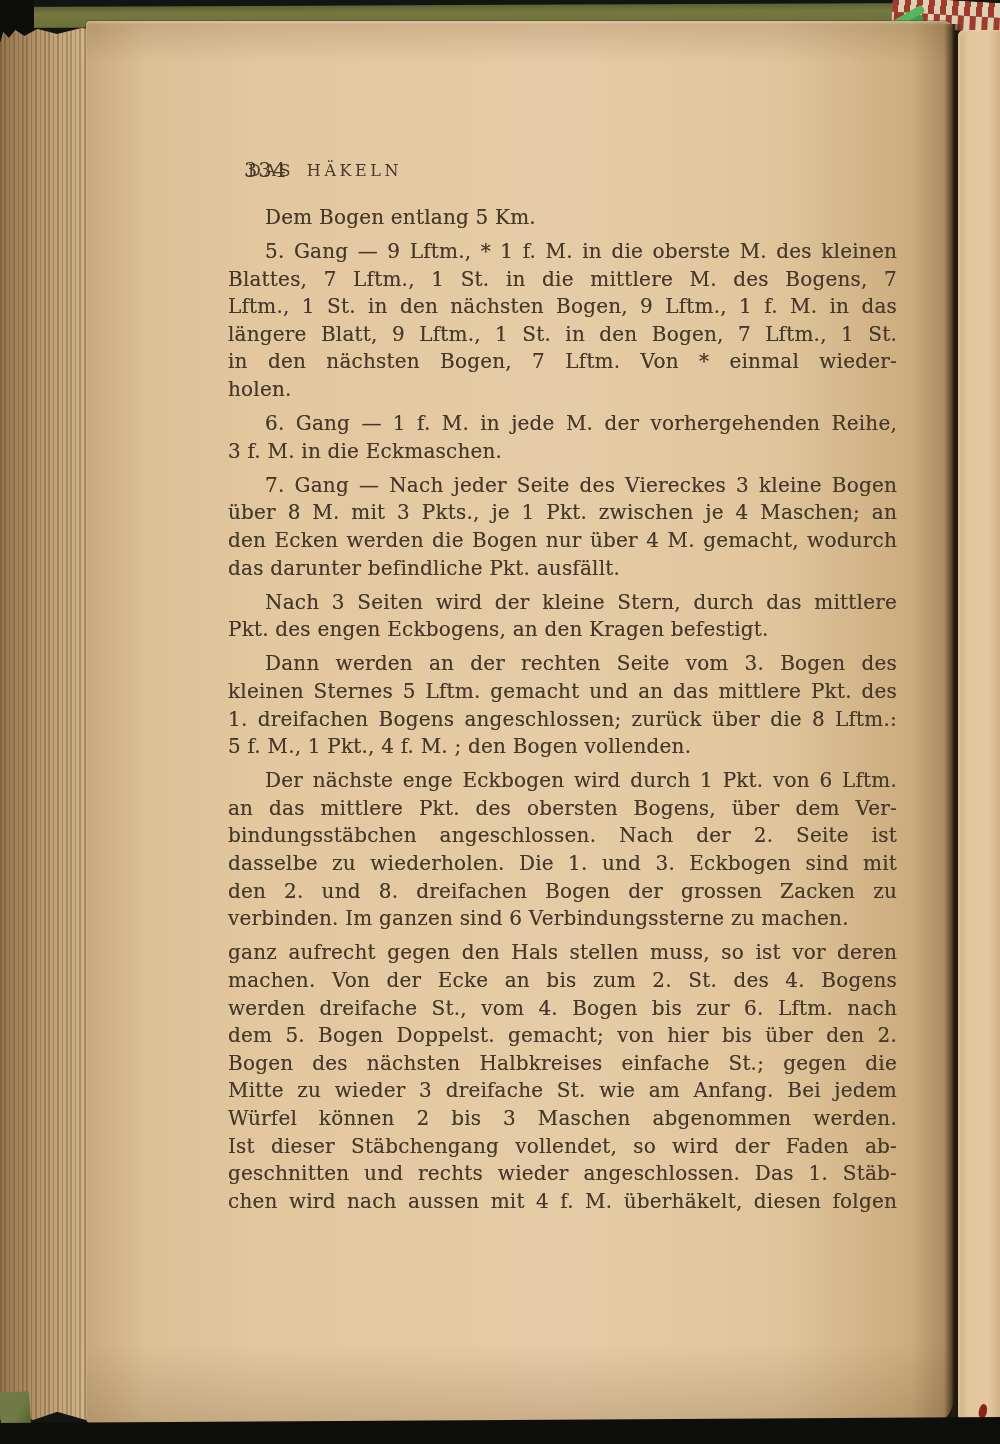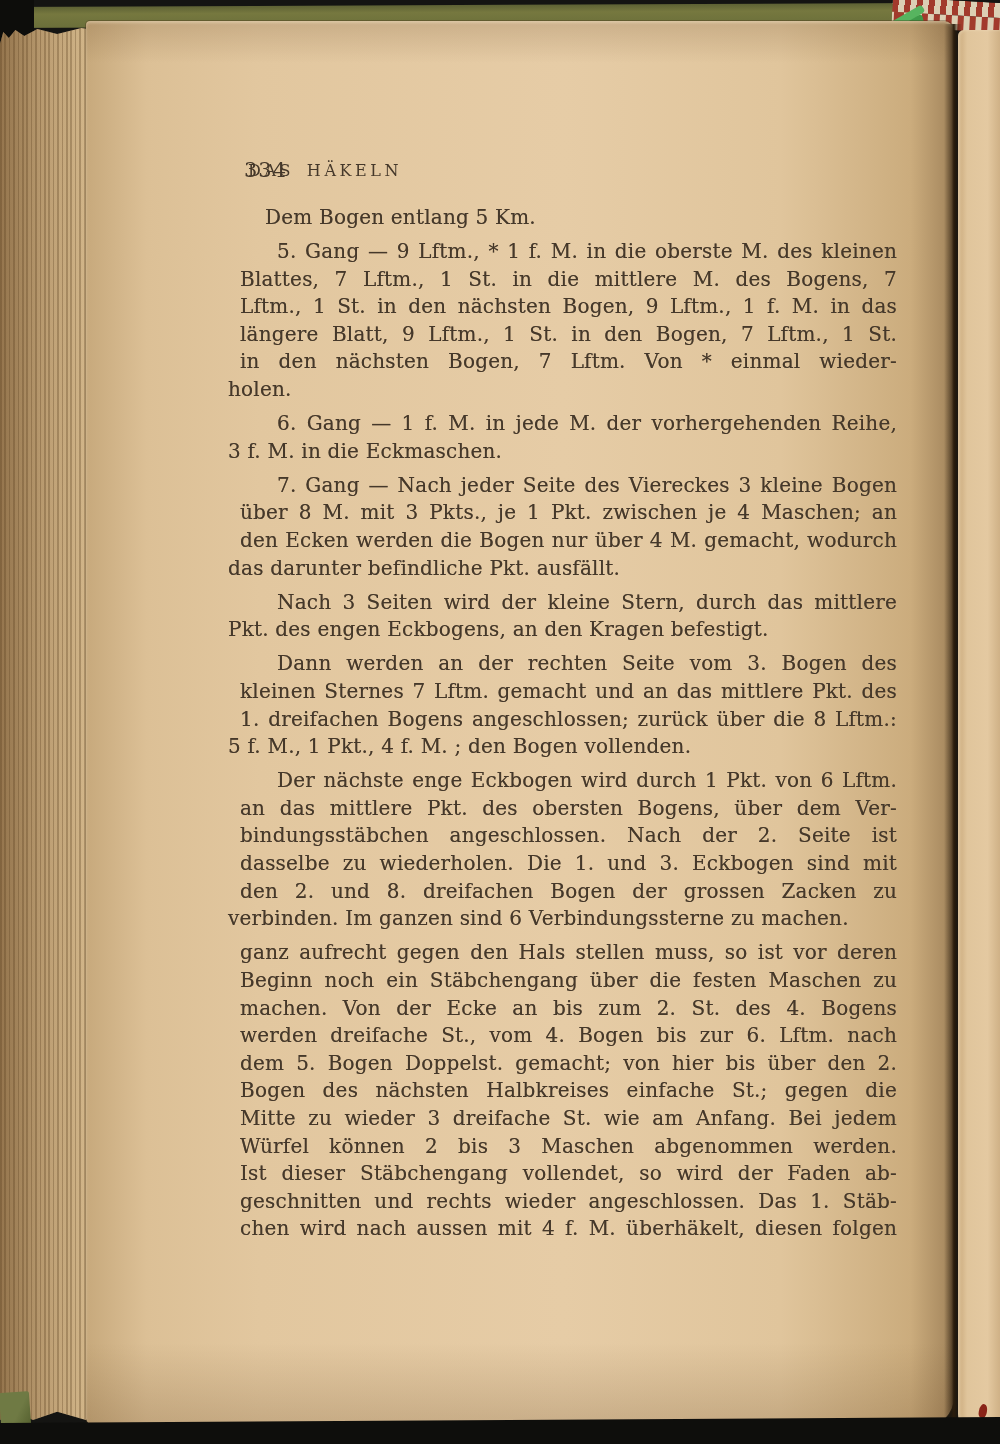--- a/index.html
+++ b/index.html
@@ -123,21 +123,21 @@
   .bodytext{
     position:absolute;left:0;top:46px;width:669px;
     font-size:20px;line-height:27.6px;
     letter-spacing:.2px;
     text-shadow:0 0 .5px rgba(62,48,32,.55);
   }
   .para{margin-top:6.5px;}
   .para:first-child{margin-top:0;}
   .line{white-space:normal;}
   .line.indent{padding-left:37px;}
-  .line.just{text-align:justify;text-align-last:justify;margin-left:12px;}
+  .line.just{text-align:justify;text-align-last:justify;}
 </style>
 </head>
 <body>
 
 <div class="scene">
 
   <div class="cover-top"></div>
   <div class="cover-corner-tl"></div>
 
   <div class="headband">
@@ -184,35 +184,34 @@
           <div class="line just">über 8 M. mit 3 Pkts., je 1 Pkt. zwischen je 4 Maschen; an</div>
           <div class="line just">den Ecken werden die Bogen nur über 4 M. gemacht, wodurch</div>
           <div class="line">das darunter befindliche Pkt. ausfällt.</div>
         </div>
         <div class="para">
           <div class="line indent just">Nach 3 Seiten wird der kleine Stern, durch das mittlere</div>
           <div class="line">Pkt. des engen Eckbogens, an den Kragen befestigt.</div>
         </div>
         <div class="para">
           <div class="line indent just">Dann werden an der rechten Seite vom 3. Bogen des</div>
-          <div class="line just">kleinen Sternes 7 Lftm. gemacht und an das mittlere Pkt. des</div>
+          <div class="line just">kleinen Sternes 5 Lftm. gemacht und an das mittlere Pkt. des</div>
           <div class="line just">1. dreifachen Bogens angeschlossen; zurück über die 8 Lftm.:</div>
           <div class="line">5 f. M., 1 Pkt., 4 f. M. ; den Bogen vollenden.</div>
         </div>
         <div class="para">
           <div class="line indent just">Der nächste enge Eckbogen wird durch 1 Pkt. von 6 Lftm.</div>
           <div class="line just">an das mittlere Pkt. des obersten Bogens, über dem Ver-</div>
           <div class="line just">bindungsstäbchen angeschlossen. Nach der 2. Seite ist</div>
           <div class="line just">dasselbe zu wiederholen. Die 1. und 3. Eckbogen sind mit</div>
           <div class="line just">den 2. und 8. dreifachen Bogen der grossen Zacken zu</div>
           <div class="line">verbinden. Im ganzen sind 6 Verbindungssterne zu machen.</div>
         </div>
         <div class="para">
           <div class="line just">ganz aufrecht gegen den Hals stellen muss, so ist vor deren</div>
-          <div class="line just">Beginn noch ein Stäbchengang über die festen Maschen zu</div>
           <div class="line just">machen. Von der Ecke an bis zum 2. St. des 4. Bogens</div>
           <div class="line just">werden dreifache St., vom 4. Bogen bis zur 6. Lftm. nach</div>
           <div class="line just">dem 5. Bogen Doppelst. gemacht; von hier bis über den 2.</div>
           <div class="line just">Bogen des nächsten Halbkreises einfache St.; gegen die</div>
           <div class="line just">Mitte zu wieder 3 dreifache St. wie am Anfang. Bei jedem</div>
           <div class="line just">Würfel können 2 bis 3 Maschen abgenommen werden.</div>
           <div class="line just">Ist dieser Stäbchengang vollendet, so wird der Faden ab-</div>
           <div class="line just">geschnitten und rechts wieder angeschlossen. Das 1. Stäb-</div>
           <div class="line just">chen wird nach aussen mit 4 f. M. überhäkelt, diesen folgen</div>
         </div>

